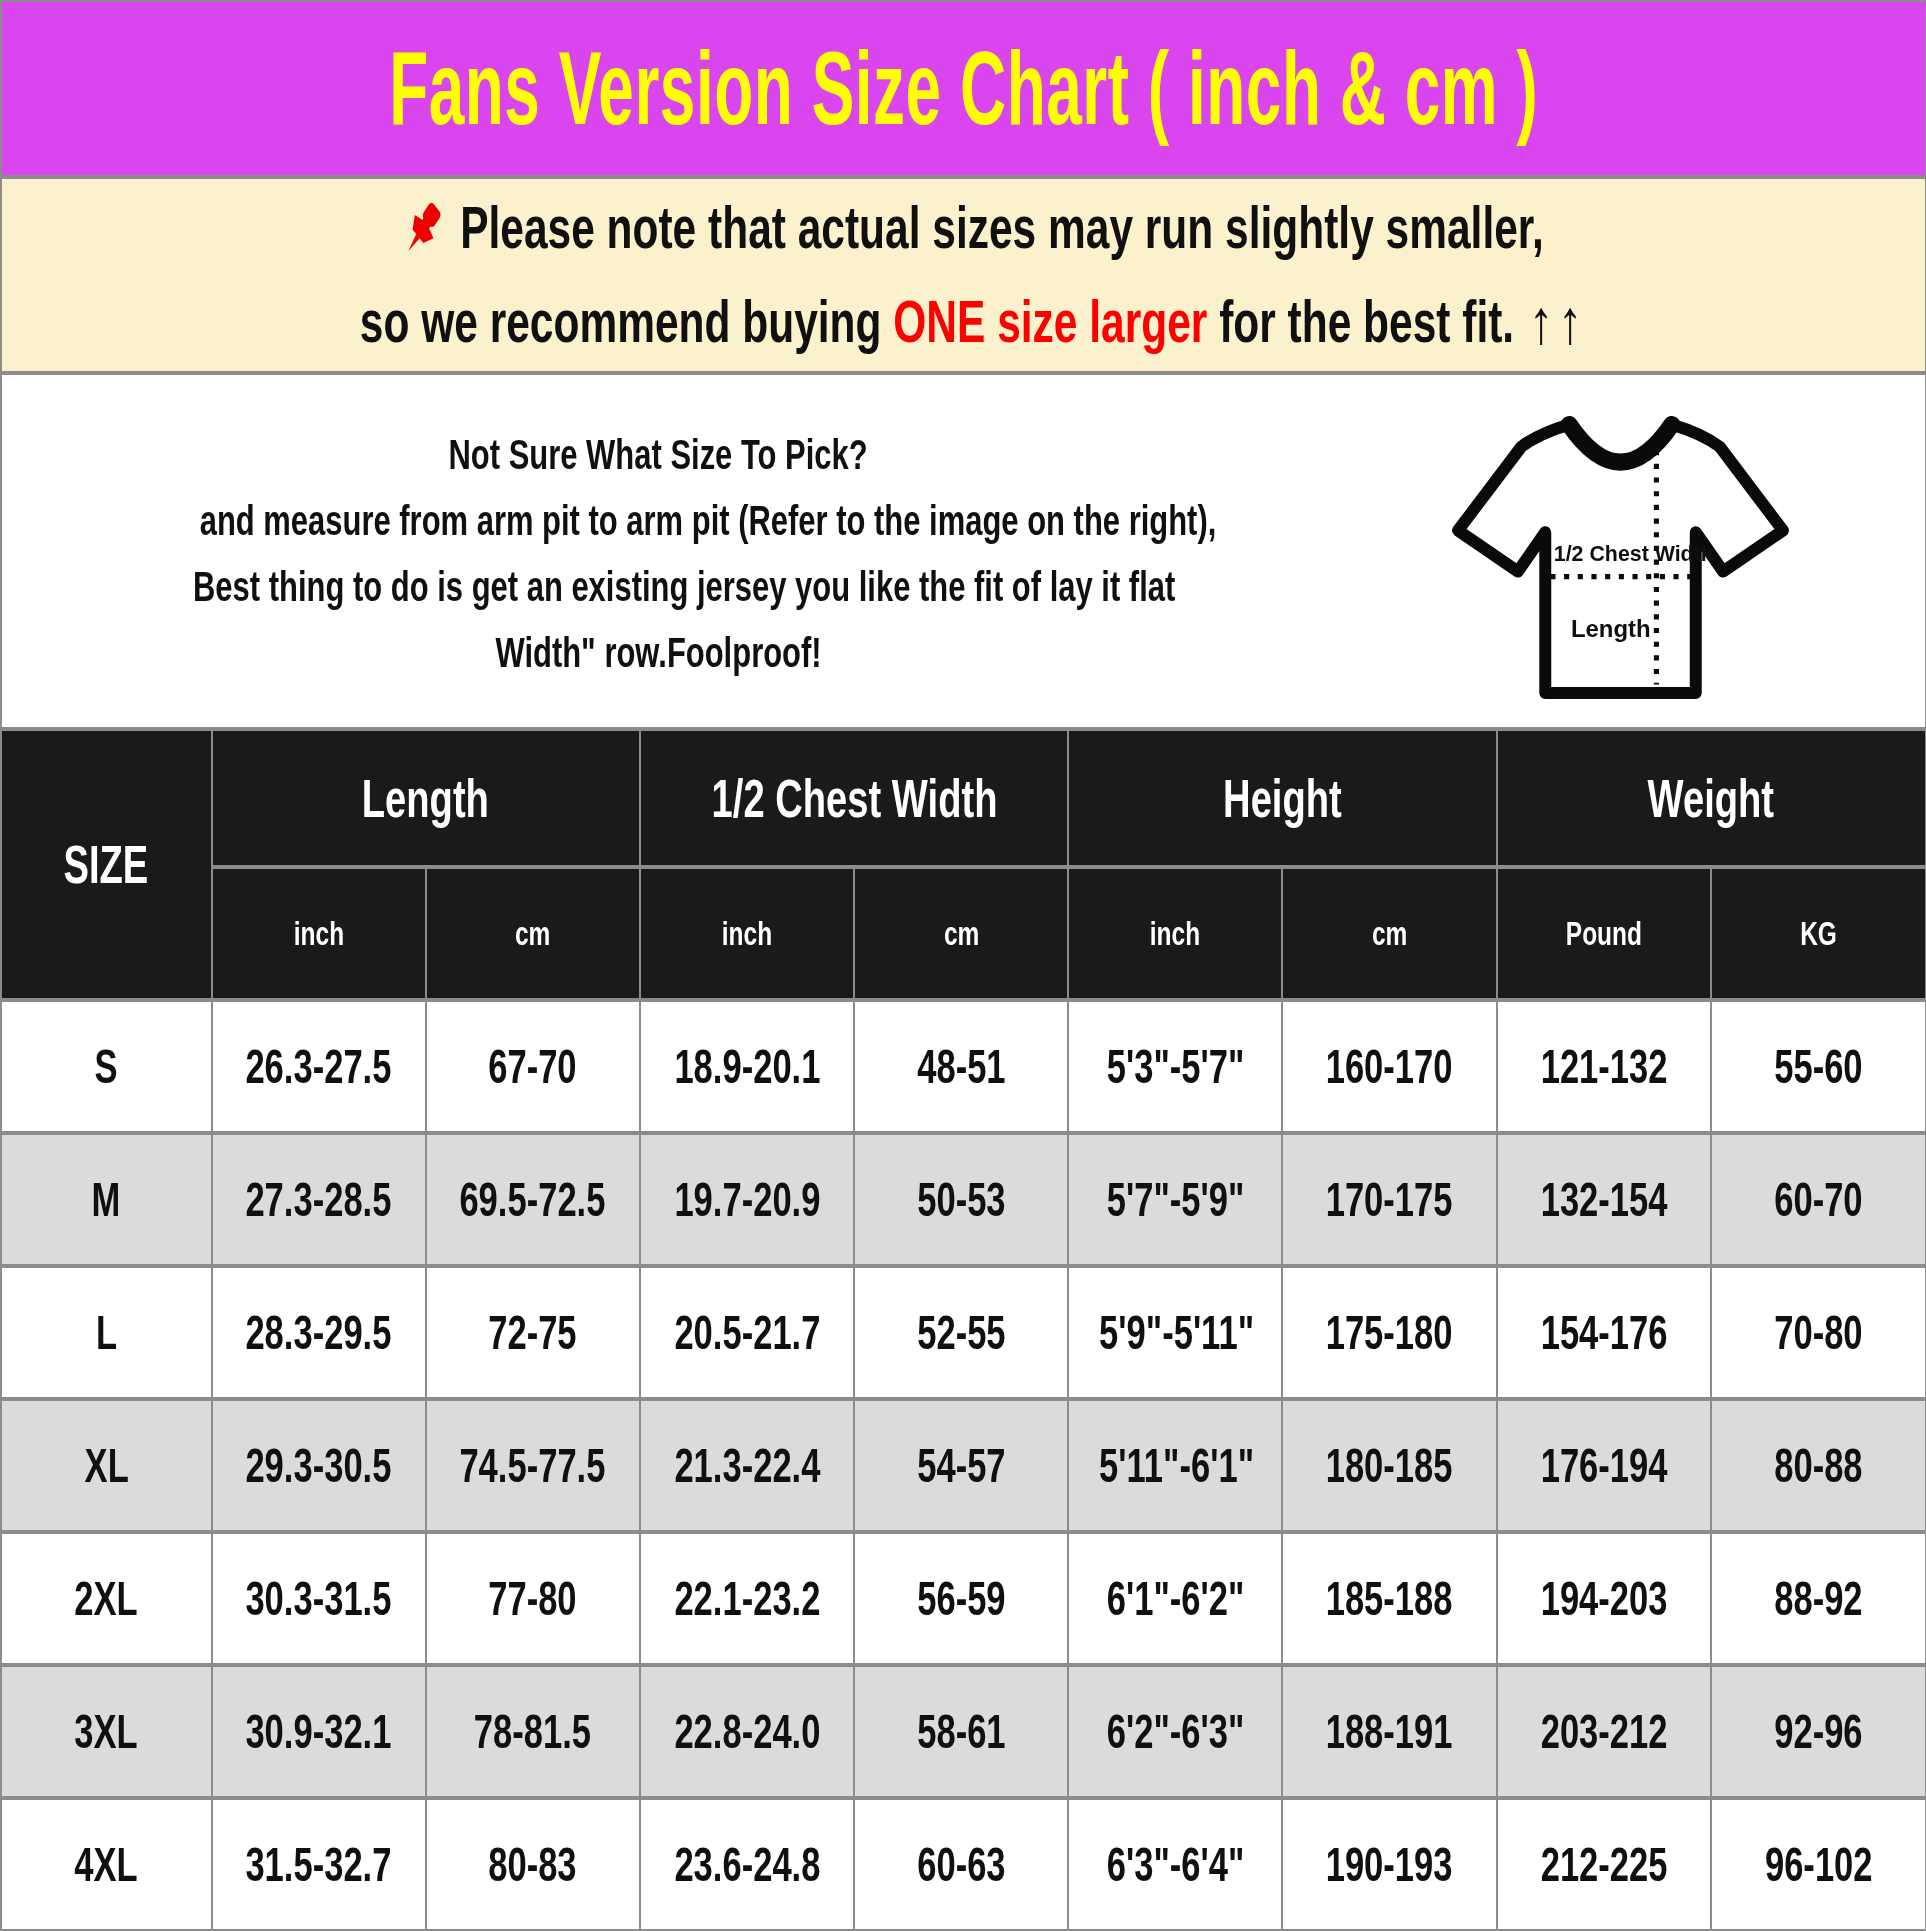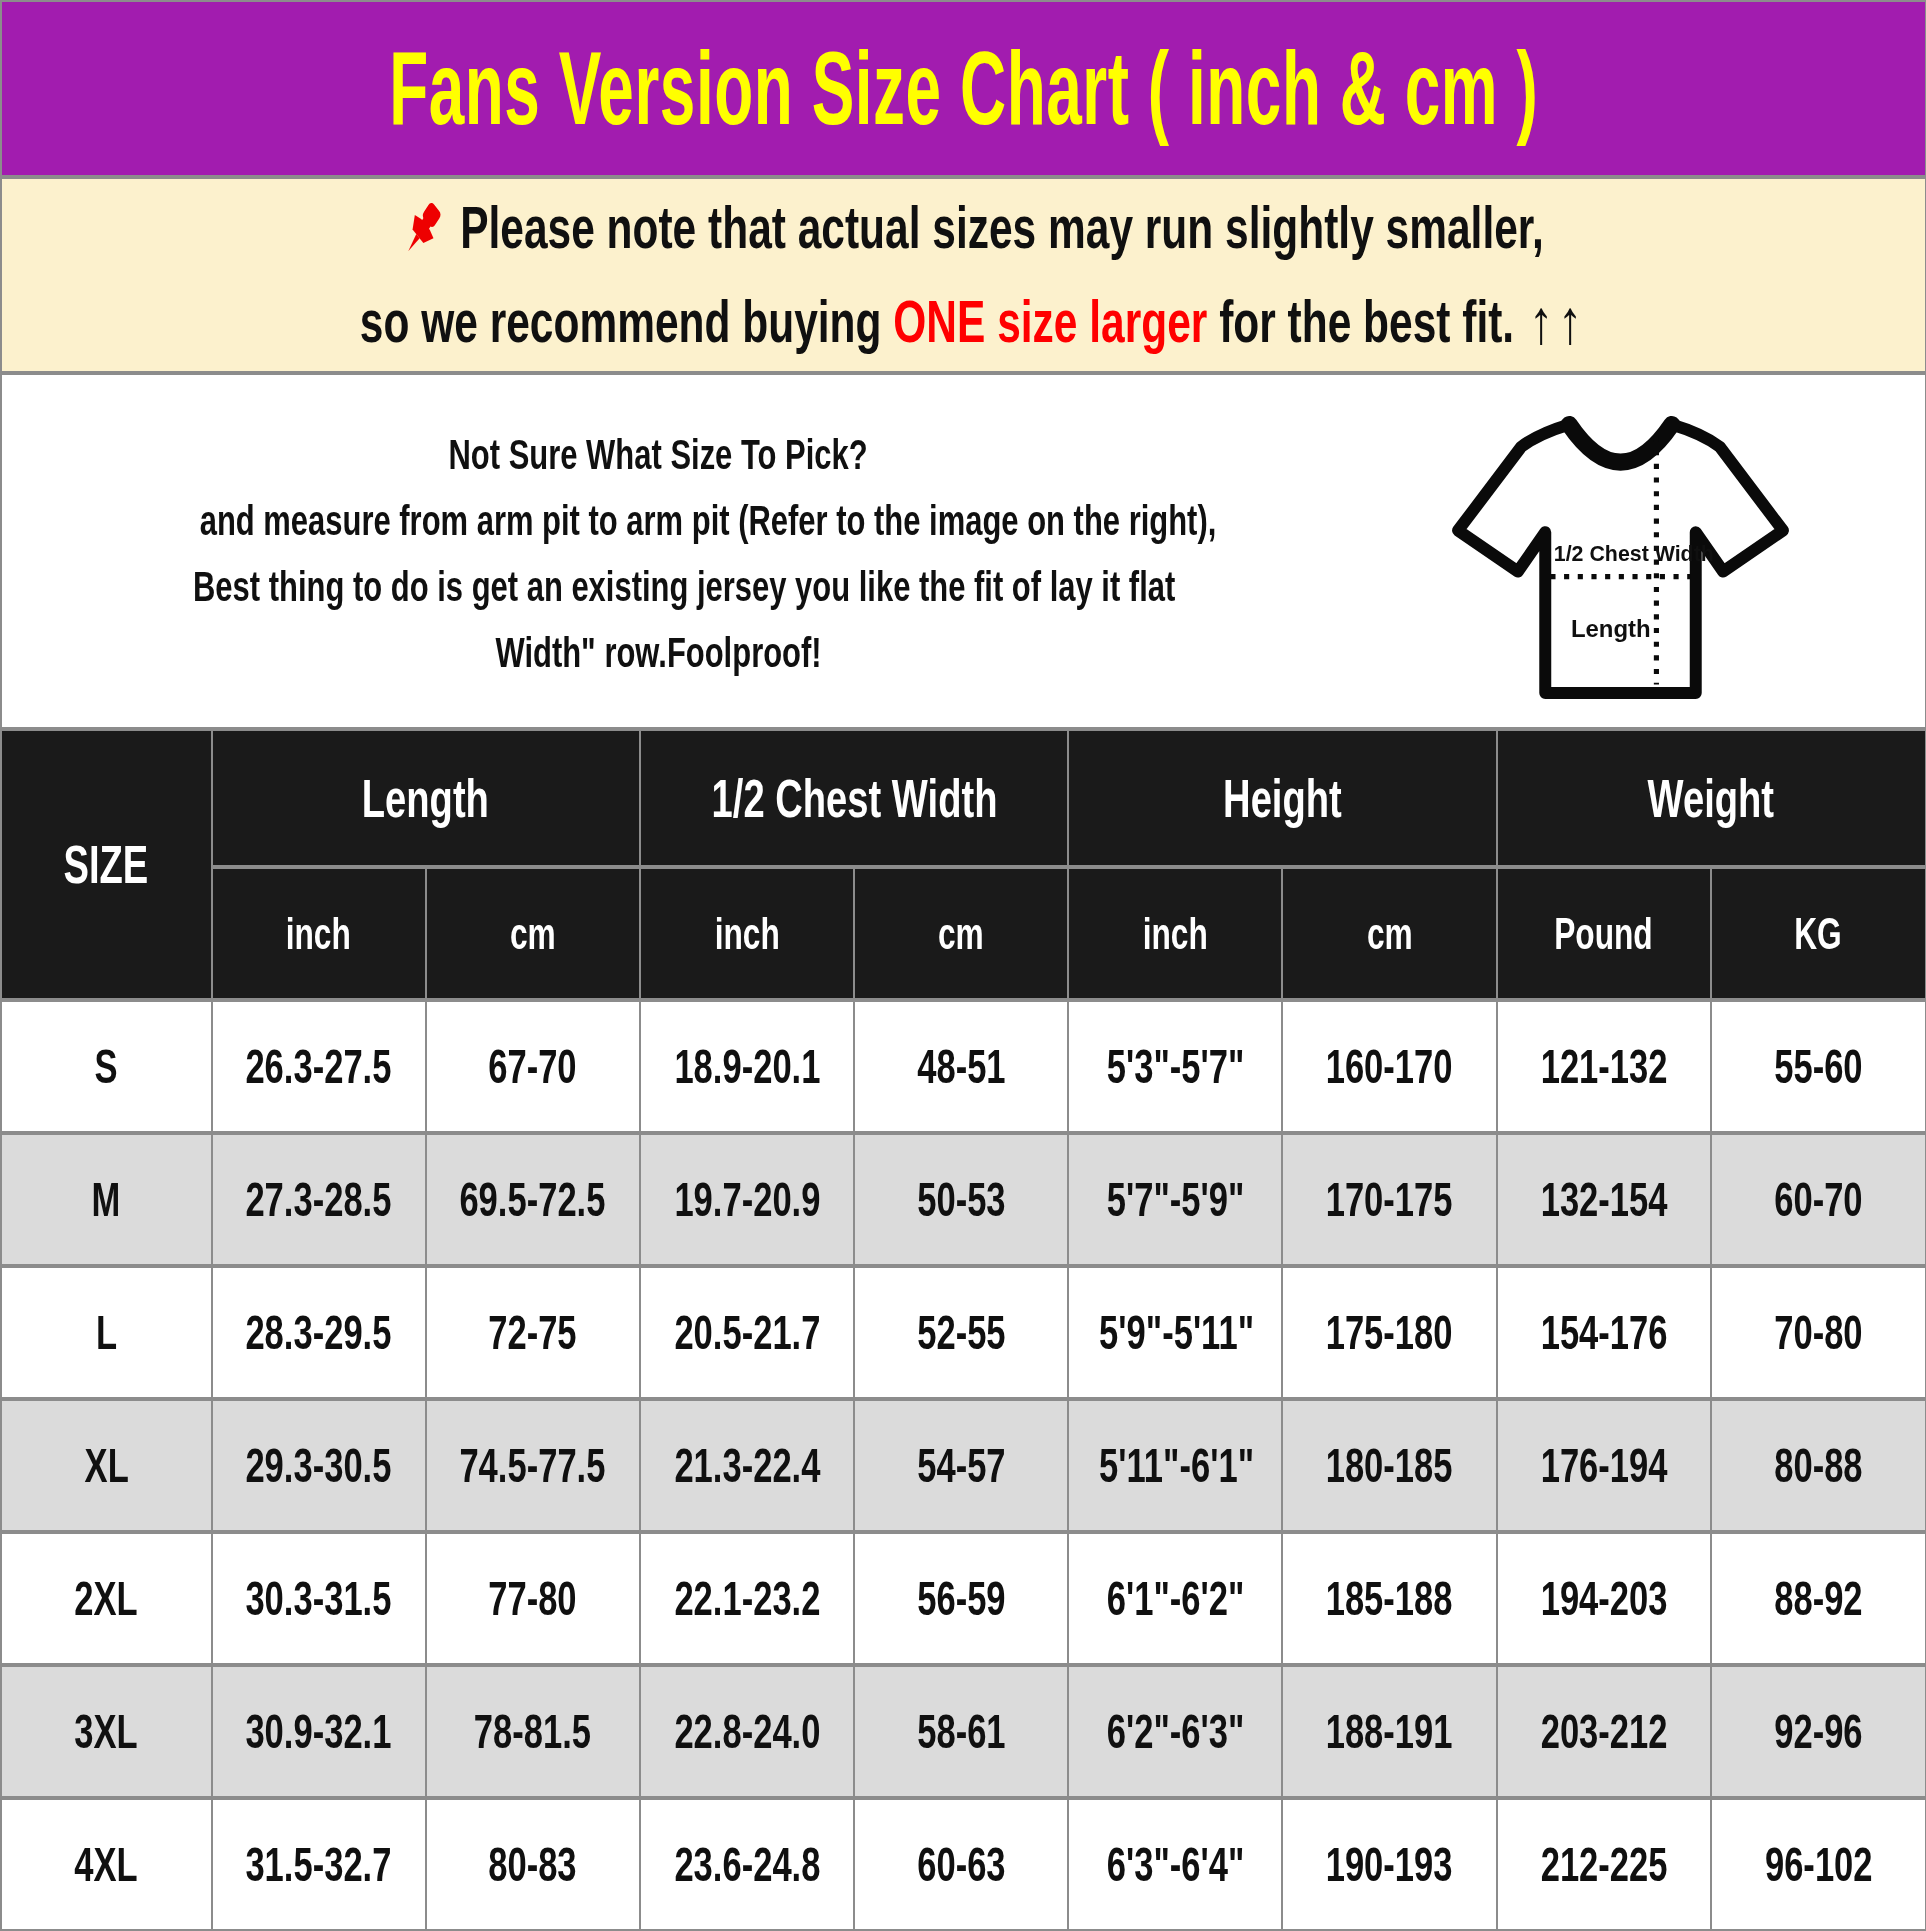--- a/index.html
+++ b/index.html
@@ -5,21 +5,21 @@
   html,body{margin:0;padding:0;background:#ffffff;}
   body{font-family:"Liberation Sans",sans-serif;font-weight:bold;color:#101010;}
   .page{
     width:1927px;height:1931px;box-sizing:border-box;
     border:2.8px solid #8c8c8c;
     display:flex;flex-direction:column;overflow:hidden;background:#ffffff;
   }
   .cx{display:inline-block;transform:scaleX(0.72);transform-origin:50% 50%;white-space:nowrap;}
 
   
-  .title-bar{height:173px;flex:0 0 auto;background:#a21caf;display:flex;align-items:center;justify-content:center;}
+  .title-bar{height:173px;flex:0 0 auto;background:#d946ef;display:flex;align-items:center;justify-content:center;}
   .title-text{color:#ffff00;font-size:103px;letter-spacing:0.9px;transform:scaleX(0.62);}
 
   
   .notice{
     height:200px;flex:0 0 auto;box-sizing:border-box;background:#fcf1cd;
     border-top:4.6px solid #8c8c8c;border-bottom:4.6px solid #8c8c8c;
     display:flex;flex-direction:column;justify-content:center;text-align:center;
   }
   .notice-line{line-height:94px;font-size:59px;margin-left:16px;}
   .pin-svg{width:66px;height:66px;vertical-align:-13px;margin-right:1.8px;}
@@ -39,21 +39,21 @@
     width:100%;flex:0 0 auto;border-collapse:collapse;table-layout:fixed;
     border-top:4.6px solid #8c8c8c;
   }
   .size-table th,.size-table td{
     border-left:2.8px solid #8c8c8c;border-top:4.6px solid #8c8c8c;
     padding:0;text-align:center;vertical-align:middle;
   }
   .size-table .corner,.size-table td.size-col{border-left:none;}
   .size-table thead th{background:#1a1a1a;color:#ffffff;}
   .group-row th{height:134px;font-size:53px;border-top:none;}
-  .sub-row th{height:129px;font-size:44px;}
+  .sub-row th{height:129px;font-size:34px;}
   tbody td{height:129px;font-size:48px;background:#ffffff;}
   tbody tr.alt td{background:#dbdbdb;}
   .c-size{width:10.9%;}
   .c-val{width:11.1375%;}
 </style>
 </head>
 <body>
 
 <div class="page">
 

